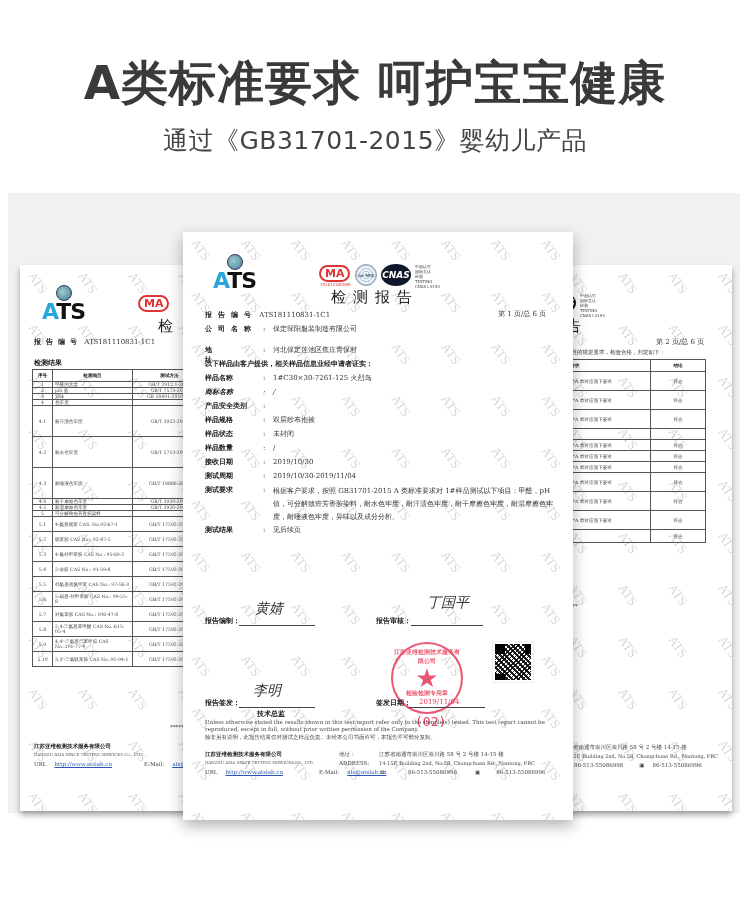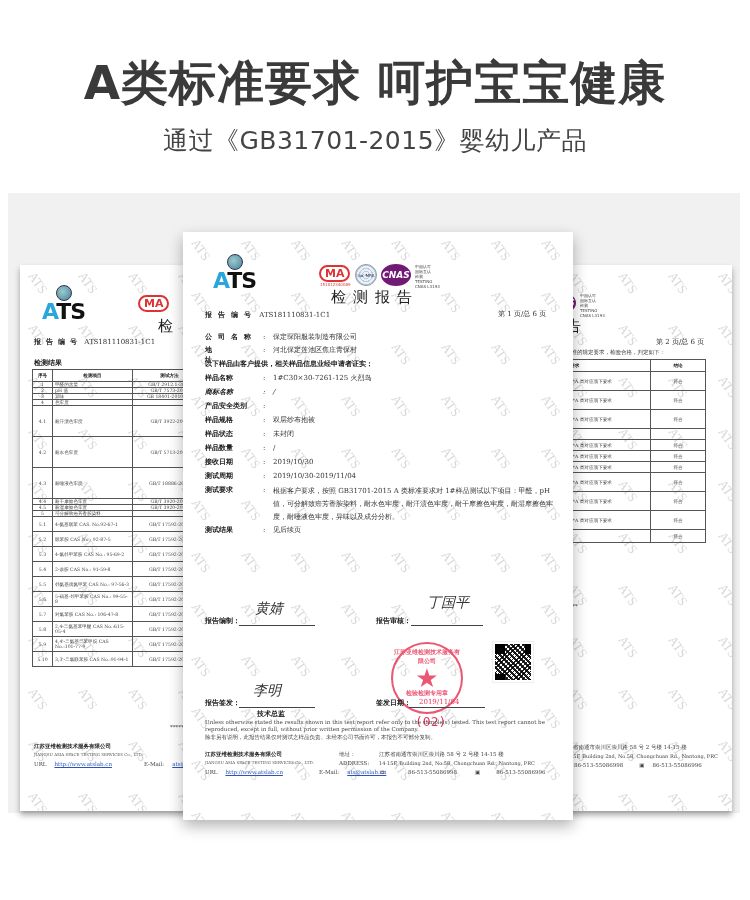--- a/index.html
+++ b/index.html
@@ -24,21 +24,21 @@
   
   .ats-logo { position: absolute; display: flex; flex-direction: column; align-items: center; }
   .ats-globe { width: 16px; height: 16px; border-radius: 50%; background: radial-gradient(circle at 40% 40%, #9cc, #4a7f9a); border: 1px solid #335; }
   .ats-text { font-family: "DejaVu Sans", sans-serif; font-weight: 900; font-size: 22px; letter-spacing: -1px; line-height: 1; }
   .ats-text .a { color: #2aa6dc; }
   .ats-text .ts { color: #111; }
   .ma-logo { position: absolute; border: 2px solid #d33; border-radius: 10px; color: #d33;
     font-family: "DejaVu Sans", sans-serif; font-weight: bold; font-size: 11px; padding: 0 4px; line-height: 13px; }
   .ma-num { position: absolute; font-size: 4px; color: #d33; font-family: "DejaVu Sans", sans-serif; }
   .ilac-logo { position: absolute; width: 22px; height: 22px; border-radius: 50%; background: repeating-radial-gradient(circle, #bcd 0 1px, #eaf0f6 1px 3px); border: 1px solid #89a; font-size: 4px; color: #235; display: flex; align-items: center; justify-content: center; font-family: "DejaVu Sans", sans-serif; }
-  .cnas-logo { position: absolute; width: 30px; height: 22px; border-radius: 50%; background: #701a75; color: #fff; font-family: "DejaVu Sans", sans-serif; font-weight: bold; font-size: 9px; font-style: italic; display: flex; align-items: center; justify-content: center; }
+  .cnas-logo { position: absolute; width: 30px; height: 22px; border-radius: 50%; background: #0f172a; color: #fff; font-family: "DejaVu Sans", sans-serif; font-weight: bold; font-size: 9px; font-style: italic; display: flex; align-items: center; justify-content: center; }
   .cnas-note { position: absolute; font-size: 4px; line-height: 5px; color: #444; font-family: "DejaVu Sans", sans-serif; }
 
   .doc-title { position: absolute; font-size: 15px; letter-spacing: 7px; color: #222; font-family: "DejaVu Serif", serif; }
 
   .small { font-size: 7px; line-height: 9px; color: #333; }
   .tiny { font-size: 5.5px; line-height: 7px; color: #444; }
   .bold { font-weight: bold; color: #222; }
 
   
   .field { position: absolute; left: 22px; display: flex; font-size: 7px; line-height: 10px; color: #333; }
@@ -499,21 +499,21 @@
       <div>CNAS L3193</div>
   </div>
   <div class="doc-title" style="left:148px; top:56px;">检测报告</div>
 
   <div class="small" style="position:absolute; left:22px; top:78px; white-space:nowrap;">
     <span class="bold" style="letter-spacing:6px;">报告编号</span>
     <span>ATS181110831-1C1</span>
   </div>
   <div class="small" style="position:absolute; left:315px; top:78px;">第 1 页/总 6 页</div>
 
-  <div class="field" style="top:100px;">
+  <div class="field" style="top:92px;">
     <span class="lbl spaced">公司名称</span>
       <span class="colon">:</span>
       <span class="val">保定琛阳服装制造有限公司</span>
   </div>
   <div class="field" style="top:113px;">
     <span class="lbl" style="letter-spacing:26px;">地址</span>
       <span class="colon">:</span>
       <span class="val">河北保定莲池区焦庄青保村</span>
   </div>
   <div class="small bold" style="position:absolute; left:22px; top:127px;">以下样品由客户提供，相关样品信息业经申请者证实：</div>

